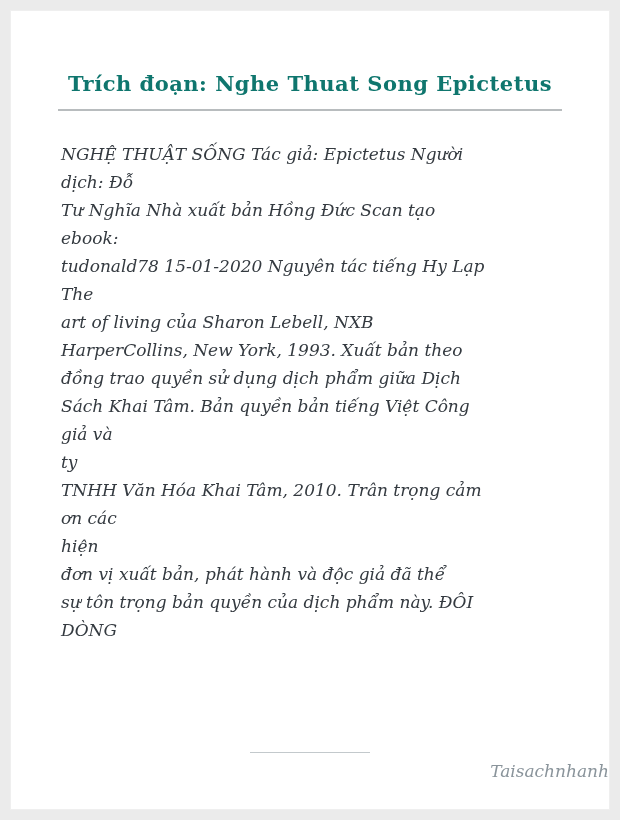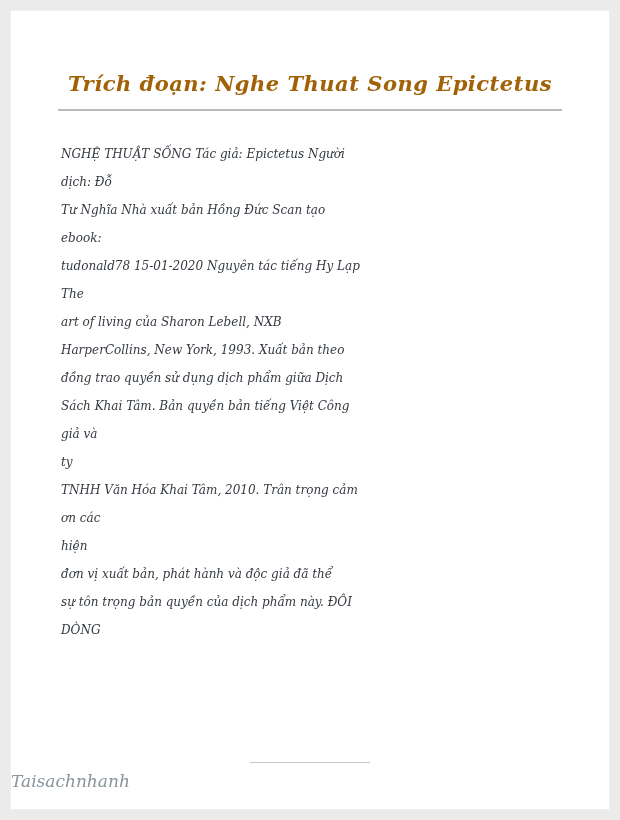--- a/index.html
+++ b/index.html
@@ -12,46 +12,45 @@
   .card {
     position: absolute;
     left: 10px; top: 10px;
     width: 600px; height: 800px;
     background: #ffffff;
     border: 1px solid #efefef;
   }
   .page-title {
     margin-top: 60px;
     text-align: center;
-    font-style: italic;
     font-weight: bold;
     font-size: 21px;
     letter-spacing: 0.5px;
-    color: #a16207;
+    color: #0f766e;
   }
   .title-divider {
     margin: 13px 47px 0 47px;
     border: none;
     border-top: 2px solid #b8bcbe;
   }
   .content {
     margin: 29px 40px 0 50px;
     font-style: italic;
-    font-size: 12px;
+    font-size: 17px;
     line-height: 28px;
     color: #343a40;
   }
   .content .line {
     white-space: nowrap;
   }
   .footer {
     position: absolute;
-    left: 0; bottom: 18px;
+    left: 0; bottom: 28px;
     width: 100%;
-    text-align: left;
+    text-align: right;
   }
   .footer-divider {
     width: 120px;
     margin: 0 auto;
     border: none;
     border-top: 1px solid #c3c9cc;
   }
   .footer-brand {
     display: inline-block;
     margin-top: 8px;

